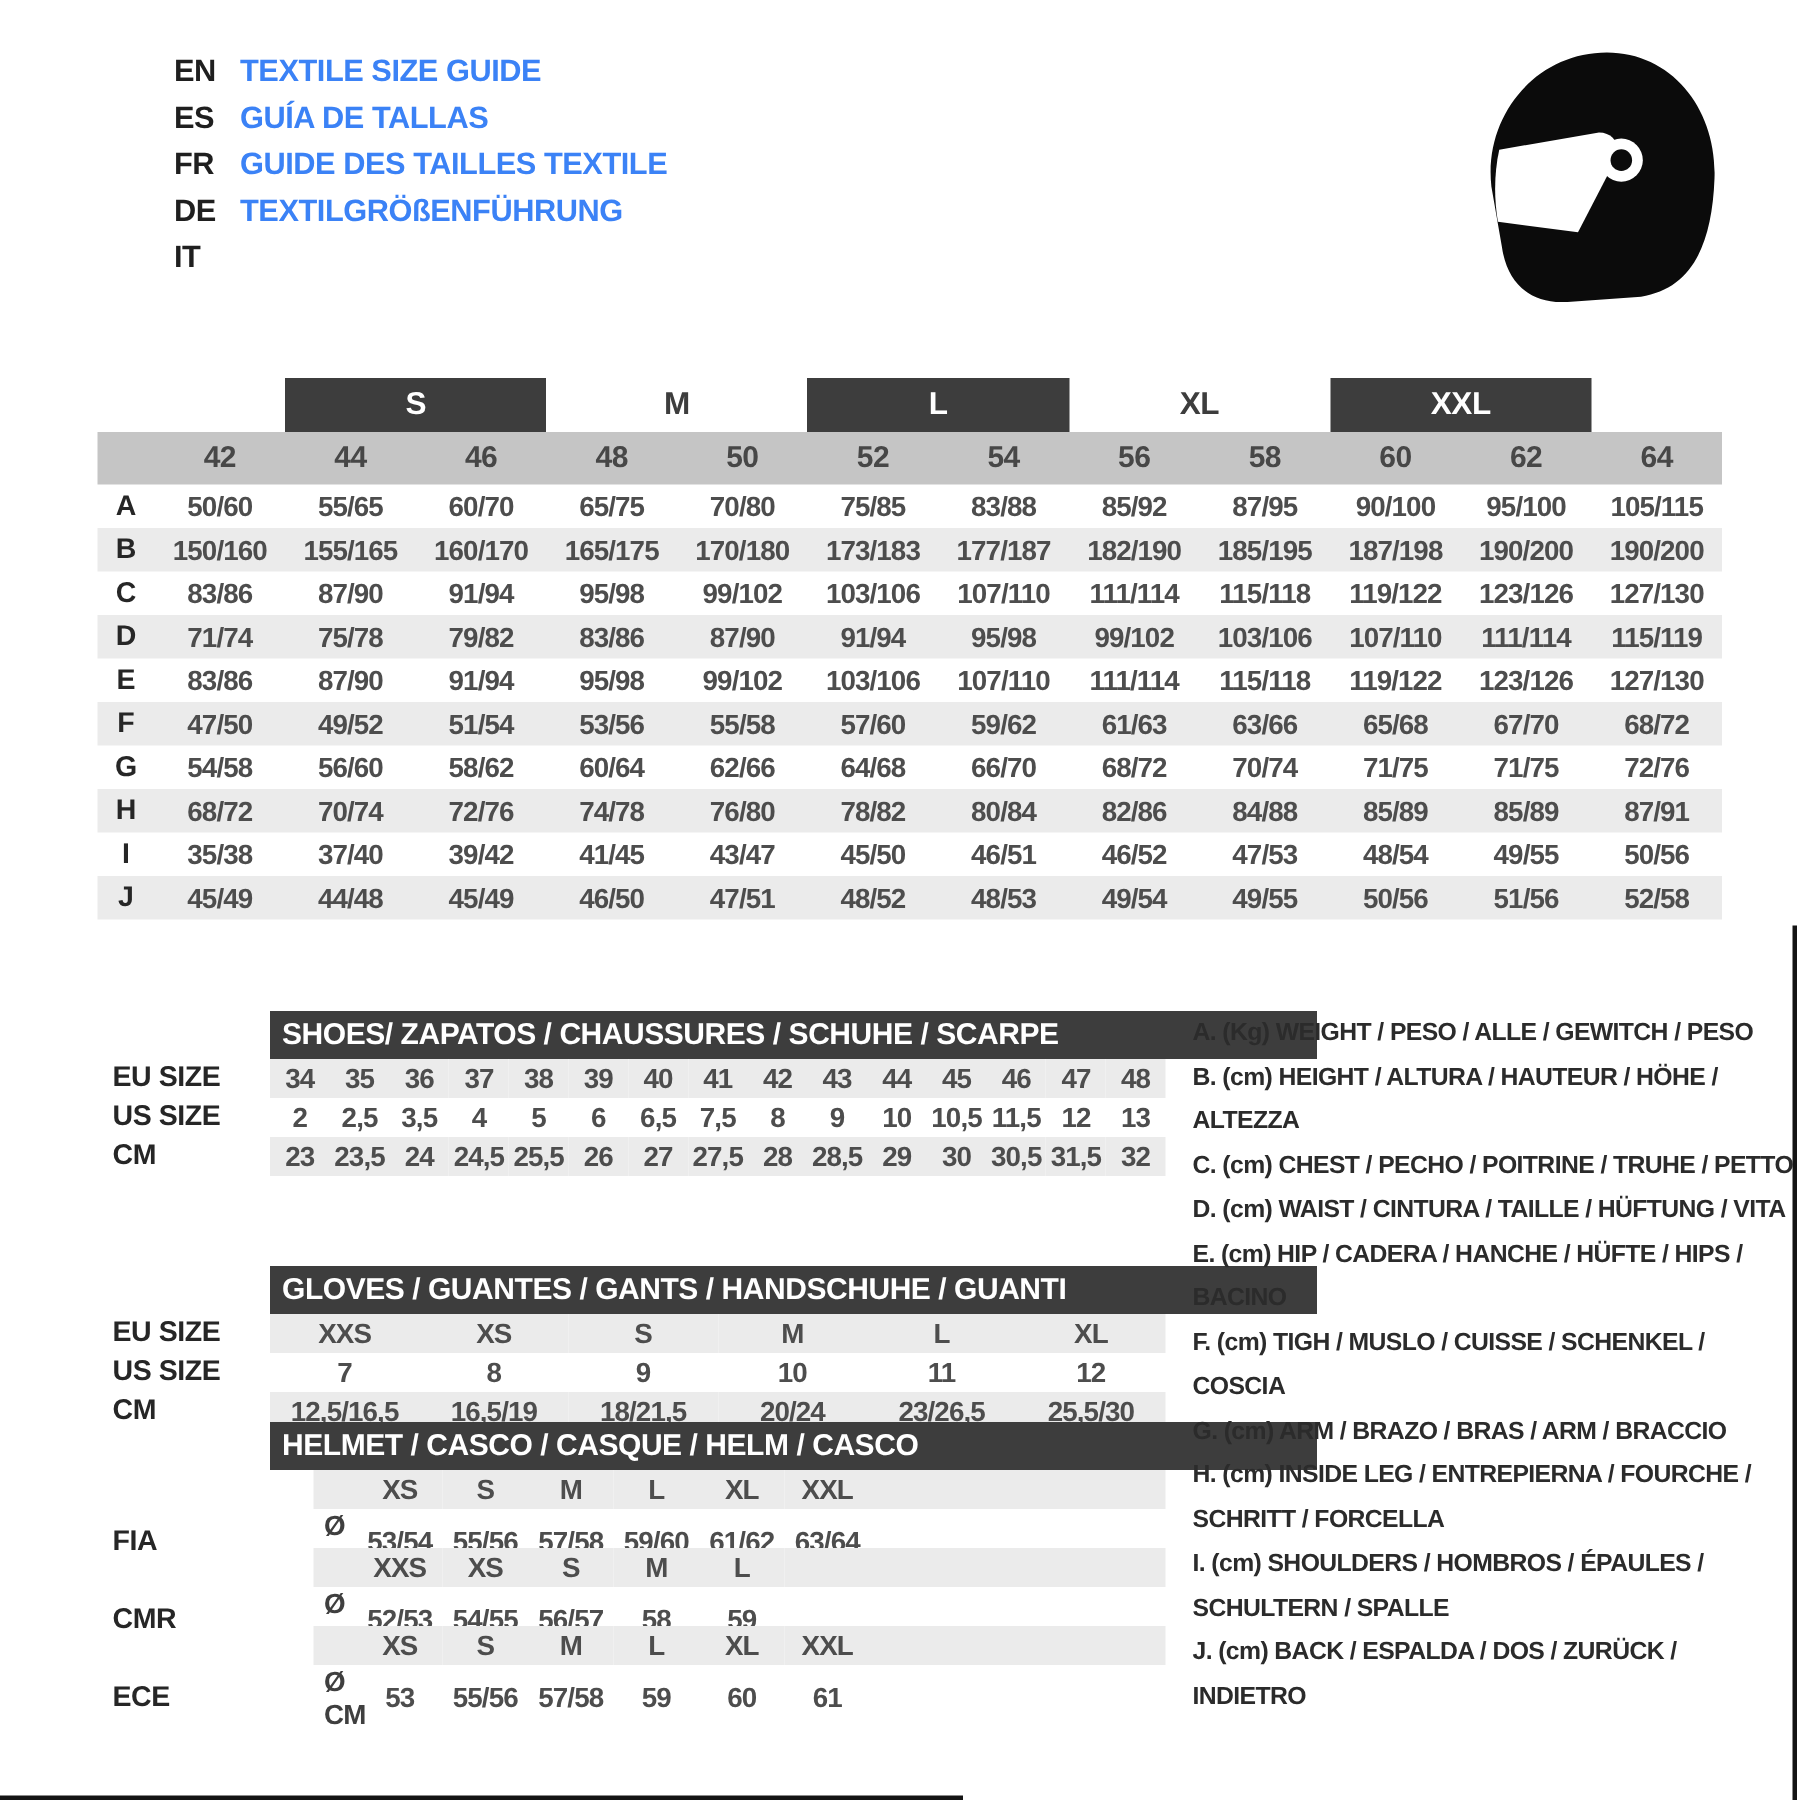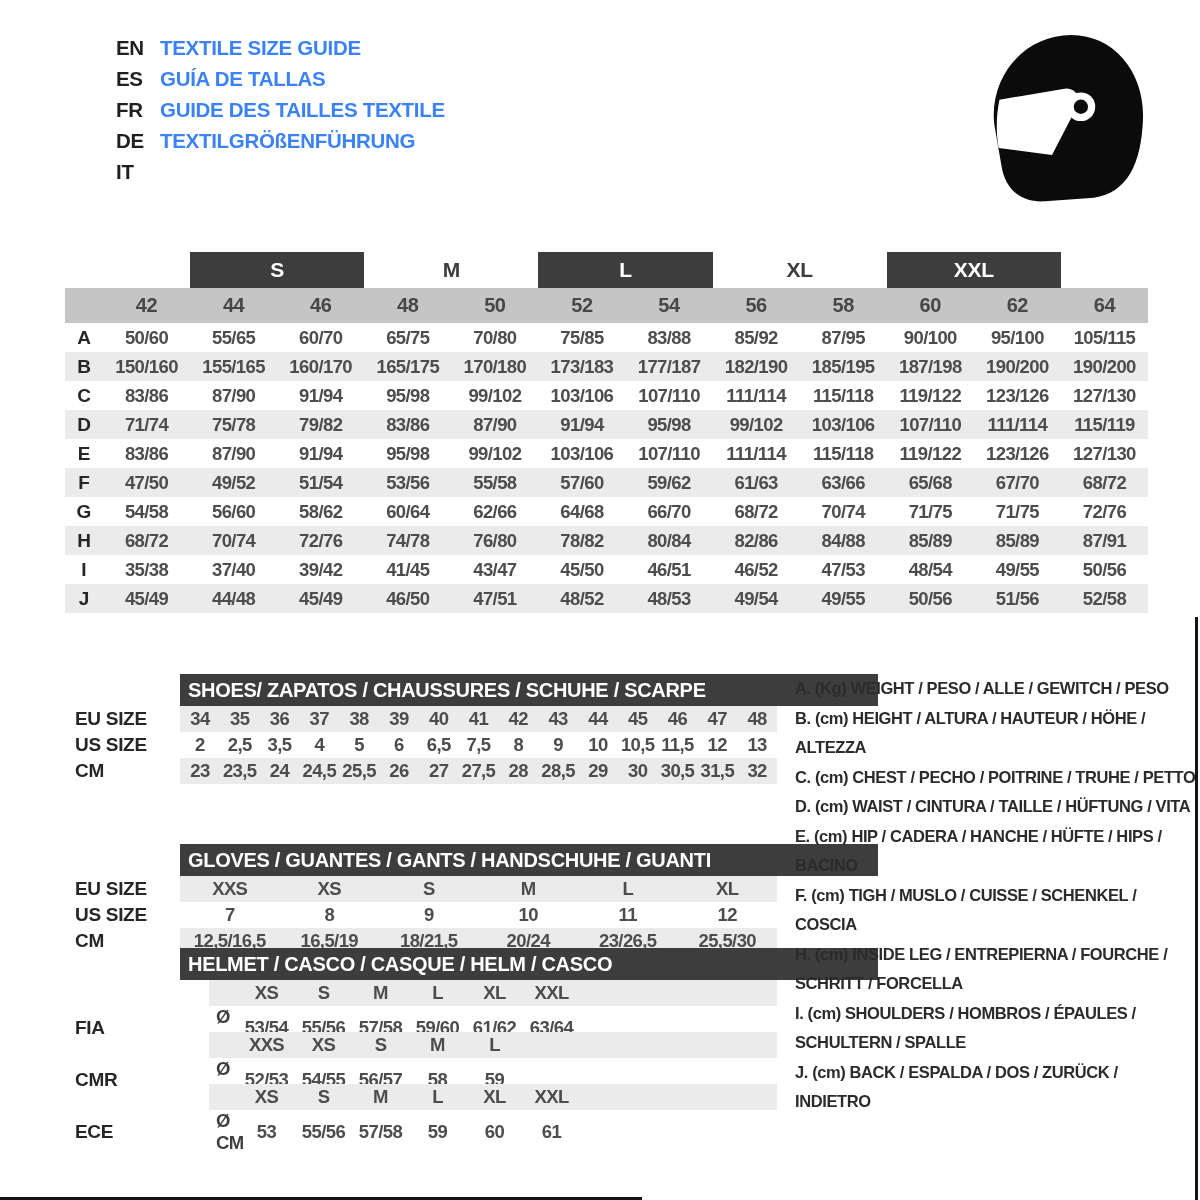--- a/index.html
+++ b/index.html
@@ -431,19 +431,20 @@
     </div>
 </div>
 
 <div class="legend" id="legend">
     <p>A. (Kg) WEIGHT / PESO / ALLE / GEWITCH / PESO</p>
     <p>B. (cm) HEIGHT / ALTURA / HAUTEUR / HÖHE / ALTEZZA</p>
     <p>C. (cm) CHEST / PECHO / POITRINE / TRUHE / PETTO</p>
     <p>D. (cm) WAIST / CINTURA / TAILLE / HÜFTUNG / VITA</p>
     <p>E. (cm) HIP / CADERA / HANCHE / HÜFTE / HIPS / BACINO</p>
     <p>F. (cm) TIGH / MUSLO / CUISSE / SCHENKEL / COSCIA</p>
+    <p>G. (cm) ARM / BRAZO / BRAS / ARM / BRACCIO</p>
     <p>H. (cm) INSIDE LEG / ENTREPIERNA / FOURCHE / SCHRITT / FORCELLA</p>
     <p>I. (cm) SHOULDERS / HOMBROS / ÉPAULES / SCHULTERN / SPALLE</p>
     <p>J. (cm) BACK / ESPALDA / DOS / ZURÜCK / INDIETRO</p>
   </div>
 
 <div class="edge-right"></div>
 <div class="edge-bottom"></div>
 
 </body></html>

